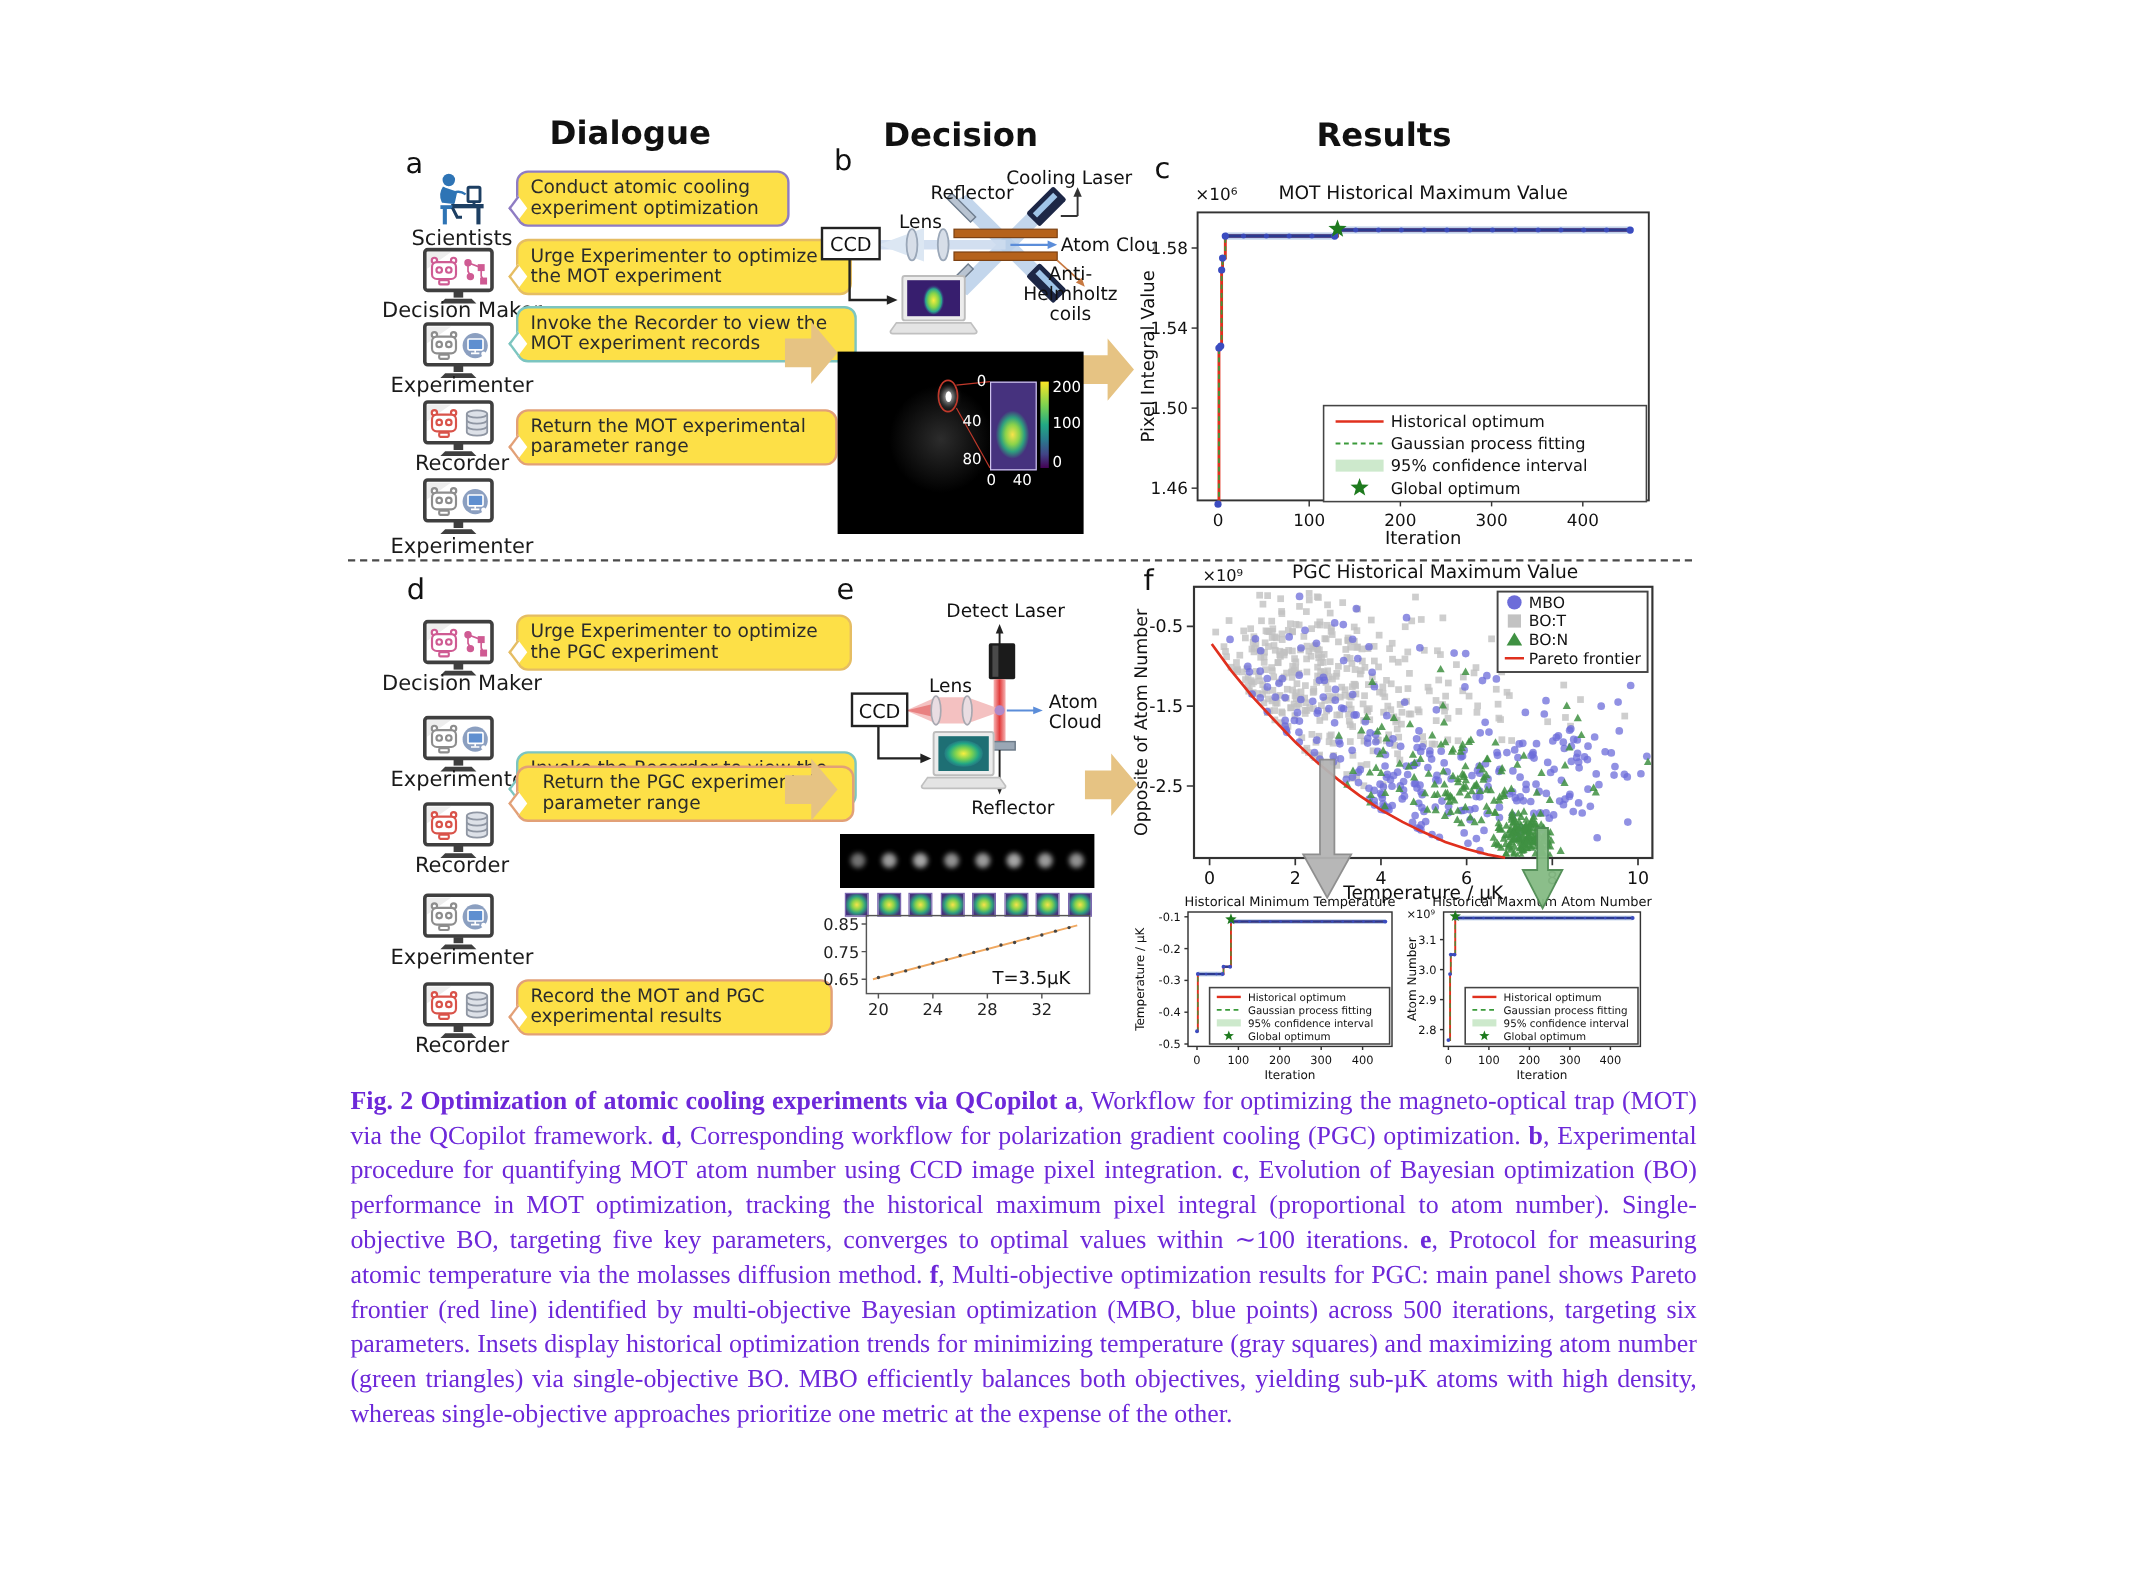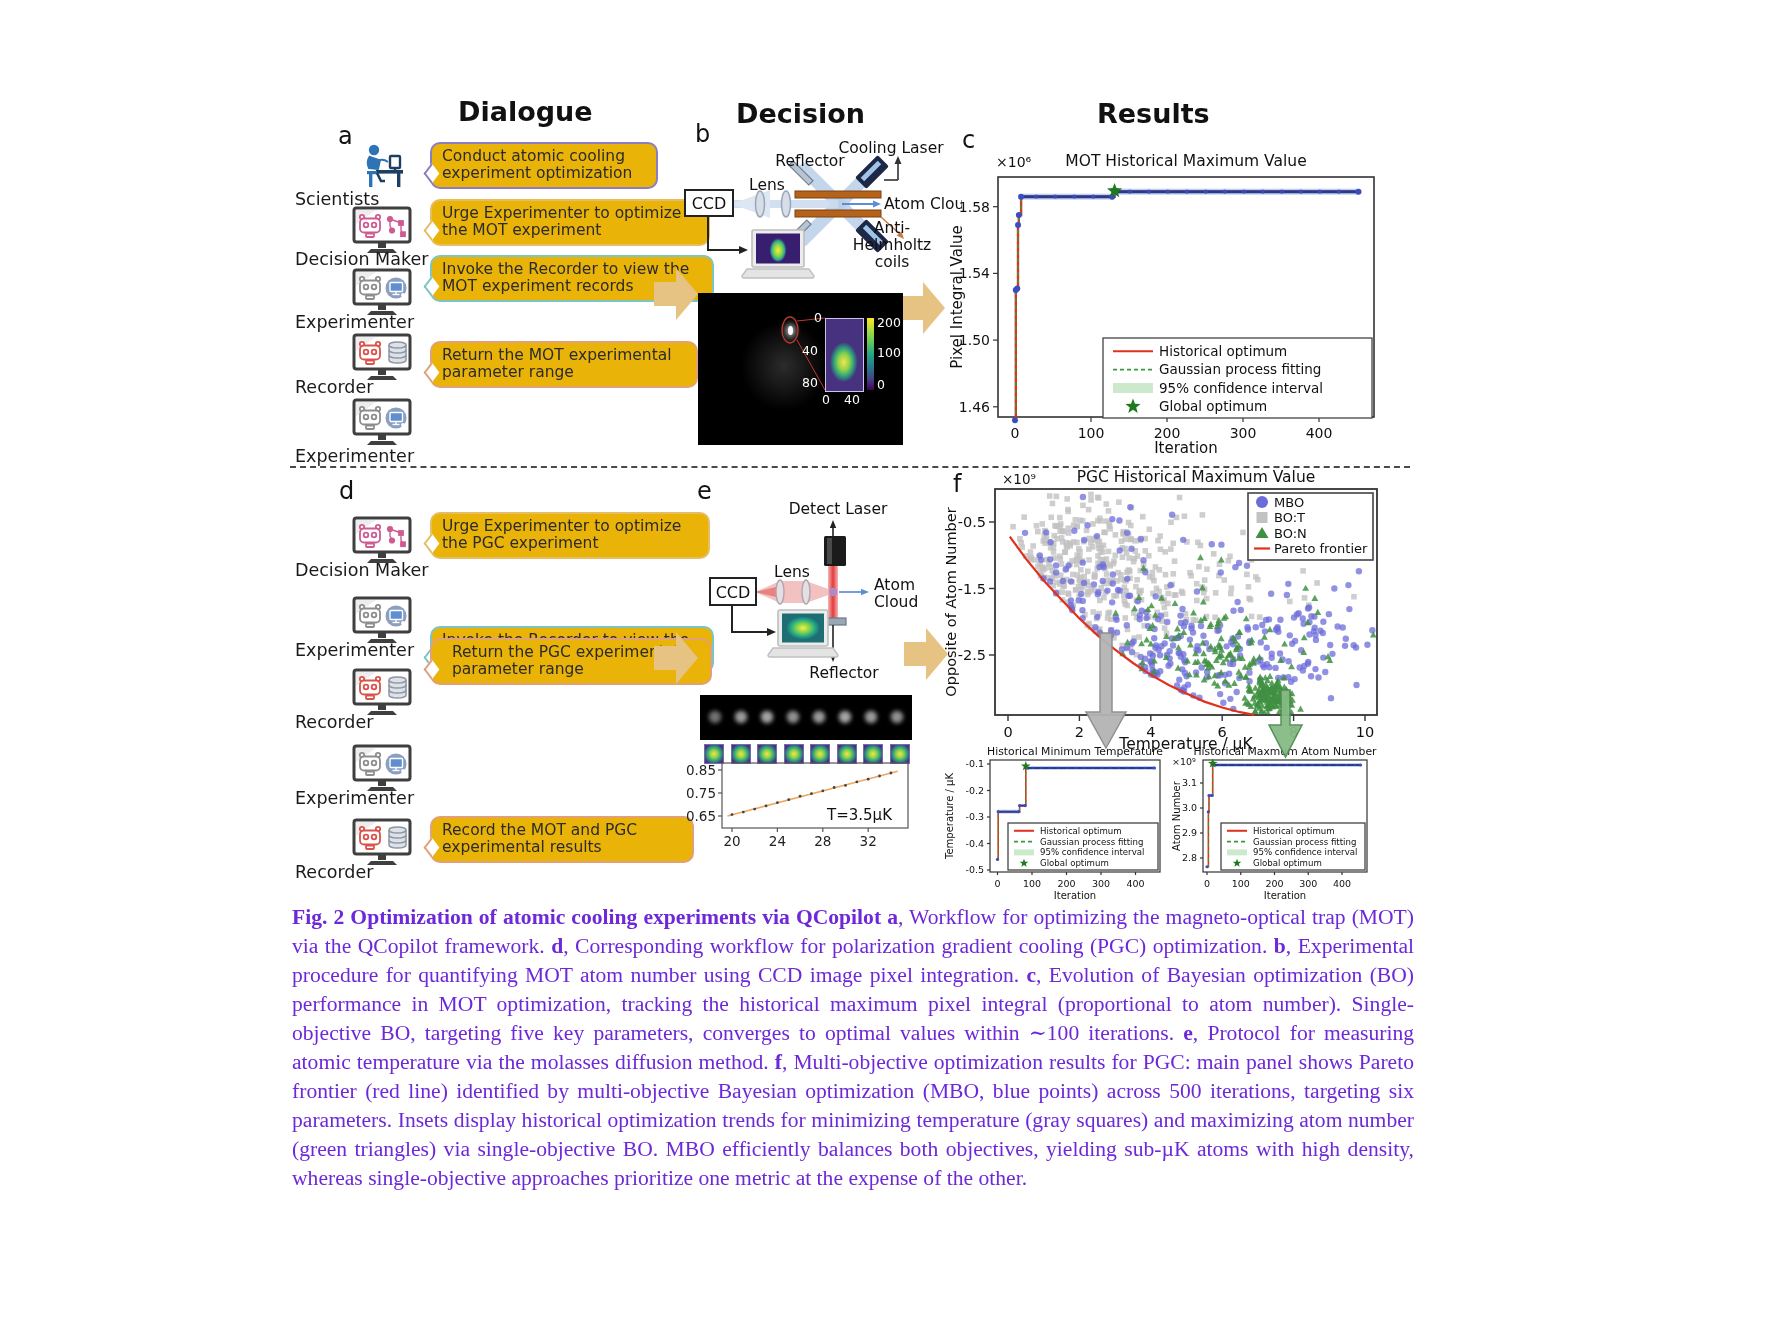--- a/index.html
+++ b/index.html
@@ -1,21 +1,21 @@
 <!DOCTYPE html>
 <html><head>
 <meta charset="utf-8">
 <style>
   html,body{margin:0;padding:0;background:#fff;}
   .page{position:relative;width:1786px;height:1321px;background:#fff;font-family:"DejaVu Sans",sans-serif;overflow:hidden;}
   .abs{position:absolute;}
   .hdr{position:absolute;font-size:27px;font-weight:700;color:#111;}
   .plabel{position:absolute;font-size:24px;color:#111;}
-  .actor-label{position:absolute;width:180px;font-size:17.5px;color:#1a1a1a;}
-  .bubble{position:absolute;border:2.2px solid;border-radius:10px;background:#eab308;padding:4px 8px 5px 10px;
+  .actor-label{position:absolute;width:180px;text-align:center;font-size:17.5px;color:#1a1a1a;}
+  .bubble{position:absolute;border:2.2px solid;border-radius:10px;background:#fde047;padding:4px 8px 5px 10px;
           font-size:15.5px;line-height:1.1;color:#2b2b2b;}
   .bubble::before{content:"";position:absolute;left:-7px;bottom:7px;width:11px;height:11px;background:#fff;
           border-left:2.2px solid;border-bottom:2.2px solid;border-color:inherit;transform:rotate(45deg) skew(8deg,8deg);}
   .bubble.purple{border-color:#8e7cc3;}
   .bubble.yellow{border-color:#e5bd63;}
   .bubble.teal{border-color:#7cc5c0;}
   .bubble.orange{border-color:#e2a077;}
   .dashed-sep{position:absolute;border-top:2.5px dashed #4a4a4a;}
   .monitor{position:absolute;width:60px;height:48px;}
   .ccd-photo{position:absolute;background:#000;}

